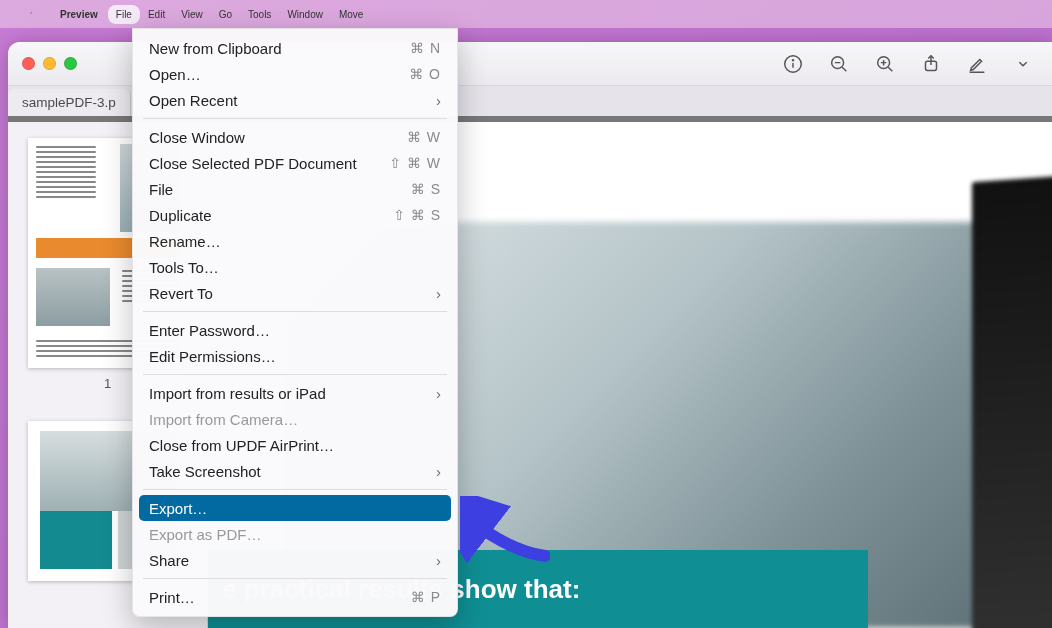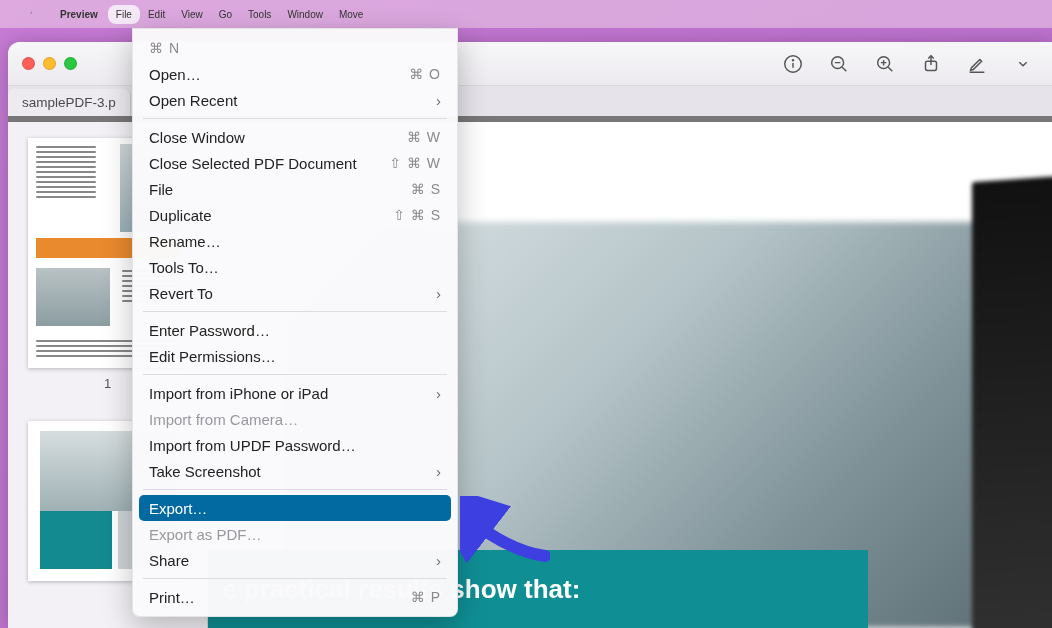--- a/index.html
+++ b/index.html
@@ -183,20 +183,21 @@
       <div class="laptop"></div>
       <div class="strip">
         <span>e practical results show that:</span>
       </div>
     </div>
   </div>
 </div>
 
 <div class="menu" id="file-menu">
     <div class="mi">
+      <span class="lbl">New from Clipboard</span>
       <span class="sc">⌘ N</span>
     </div>
     <div class="mi">
       <span class="lbl">Open…</span>
       <span class="sc">⌘ O</span>
     </div>
     <div class="mi">
       <span class="lbl">Open Recent</span>
       <span class="chev">›</span>
     </div>
@@ -229,28 +230,28 @@
     </div>
     <hr>
     <div class="mi">
       <span class="lbl">Enter Password…</span>
     </div>
     <div class="mi">
       <span class="lbl">Edit Permissions…</span>
     </div>
     <hr>
     <div class="mi">
-      <span class="lbl">Import from iPhone or iPad</span>
+      <span class="lbl">Import from results or iPad</span>
       <span class="chev">›</span>
     </div>
     <div class="mi disabled">
       <span class="lbl">Import from Camera…</span>
     </div>
     <div class="mi">
-      <span class="lbl">Import from UPDF Password…</span>
+      <span class="lbl">Close from UPDF AirPrint…</span>
     </div>
     <div class="mi">
       <span class="lbl">Take Screenshot</span>
       <span class="chev">›</span>
     </div>
     <hr>
     <div class="mi selected">
       <span class="lbl">Export…</span>
     </div>
     <div class="mi disabled">

